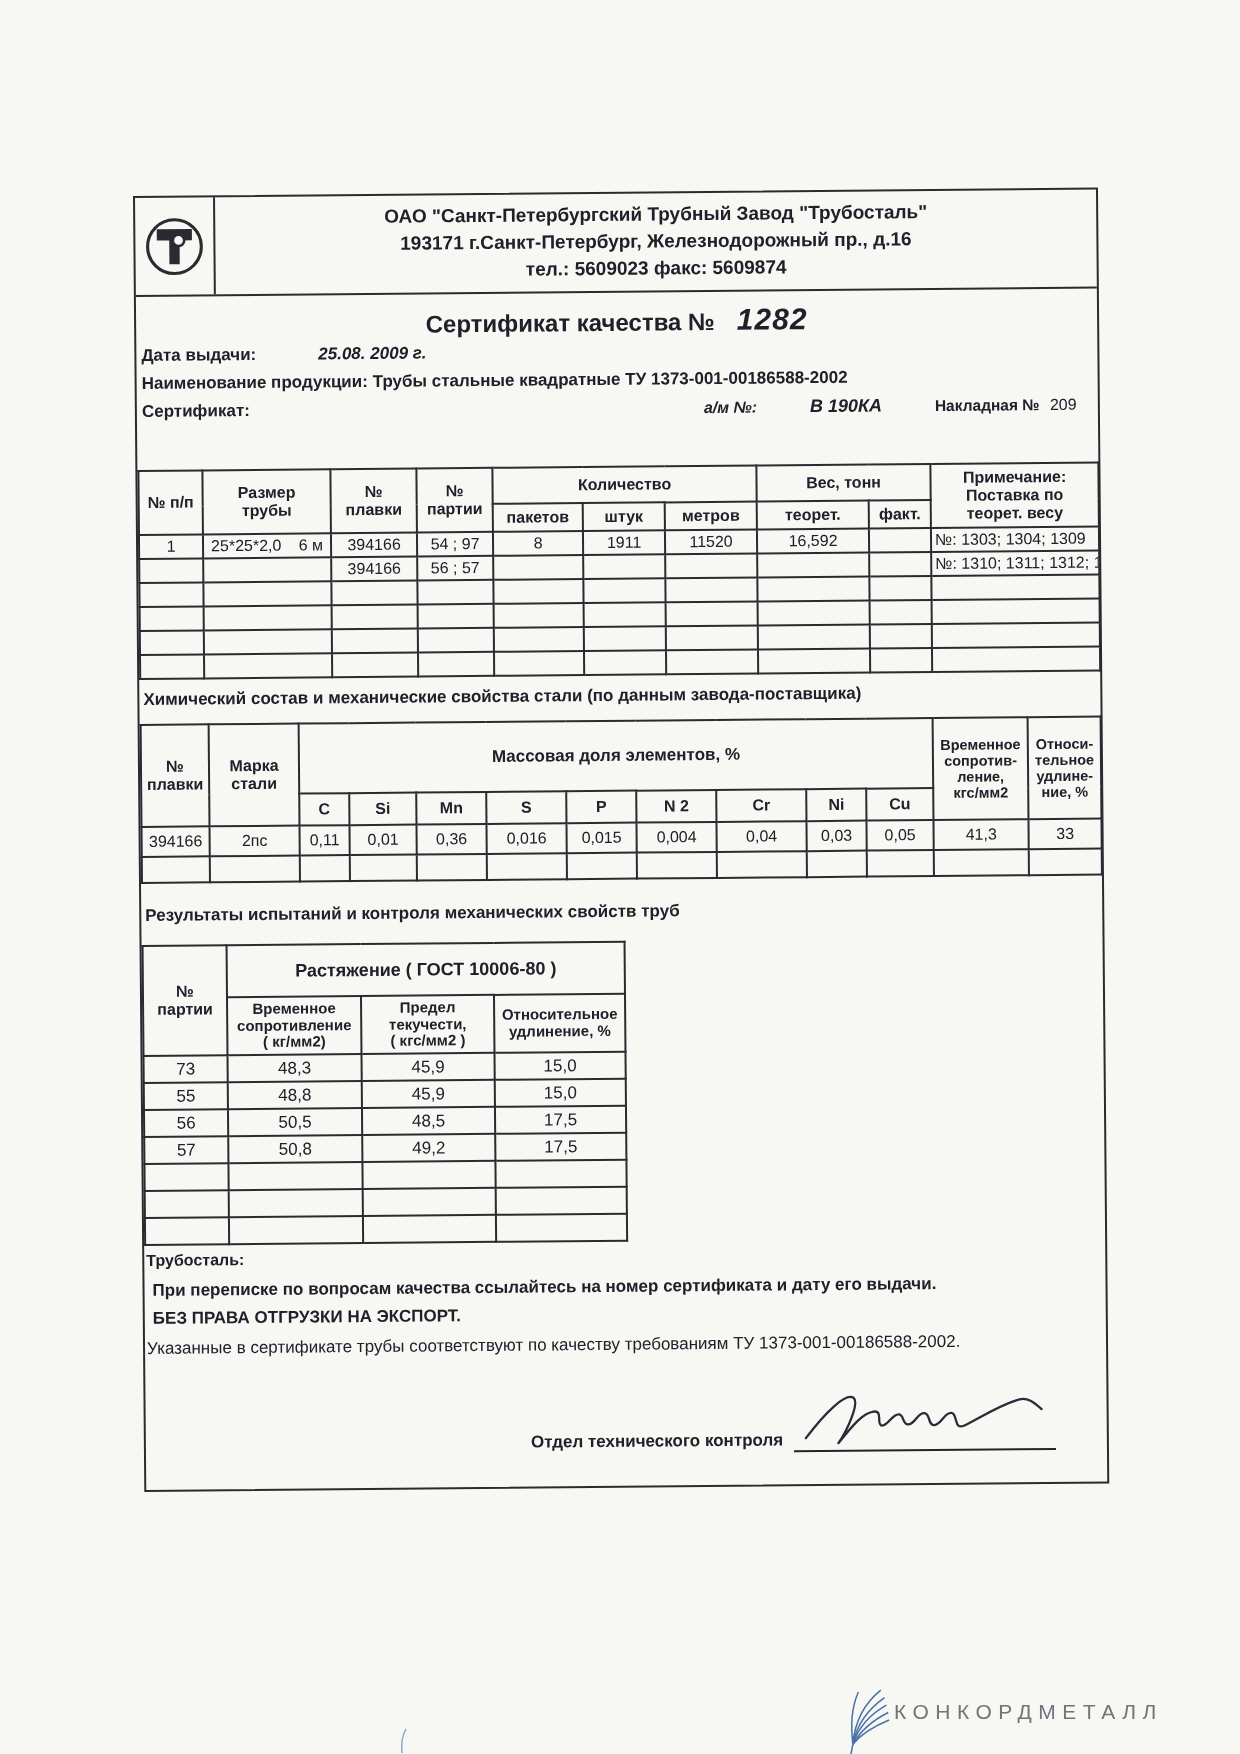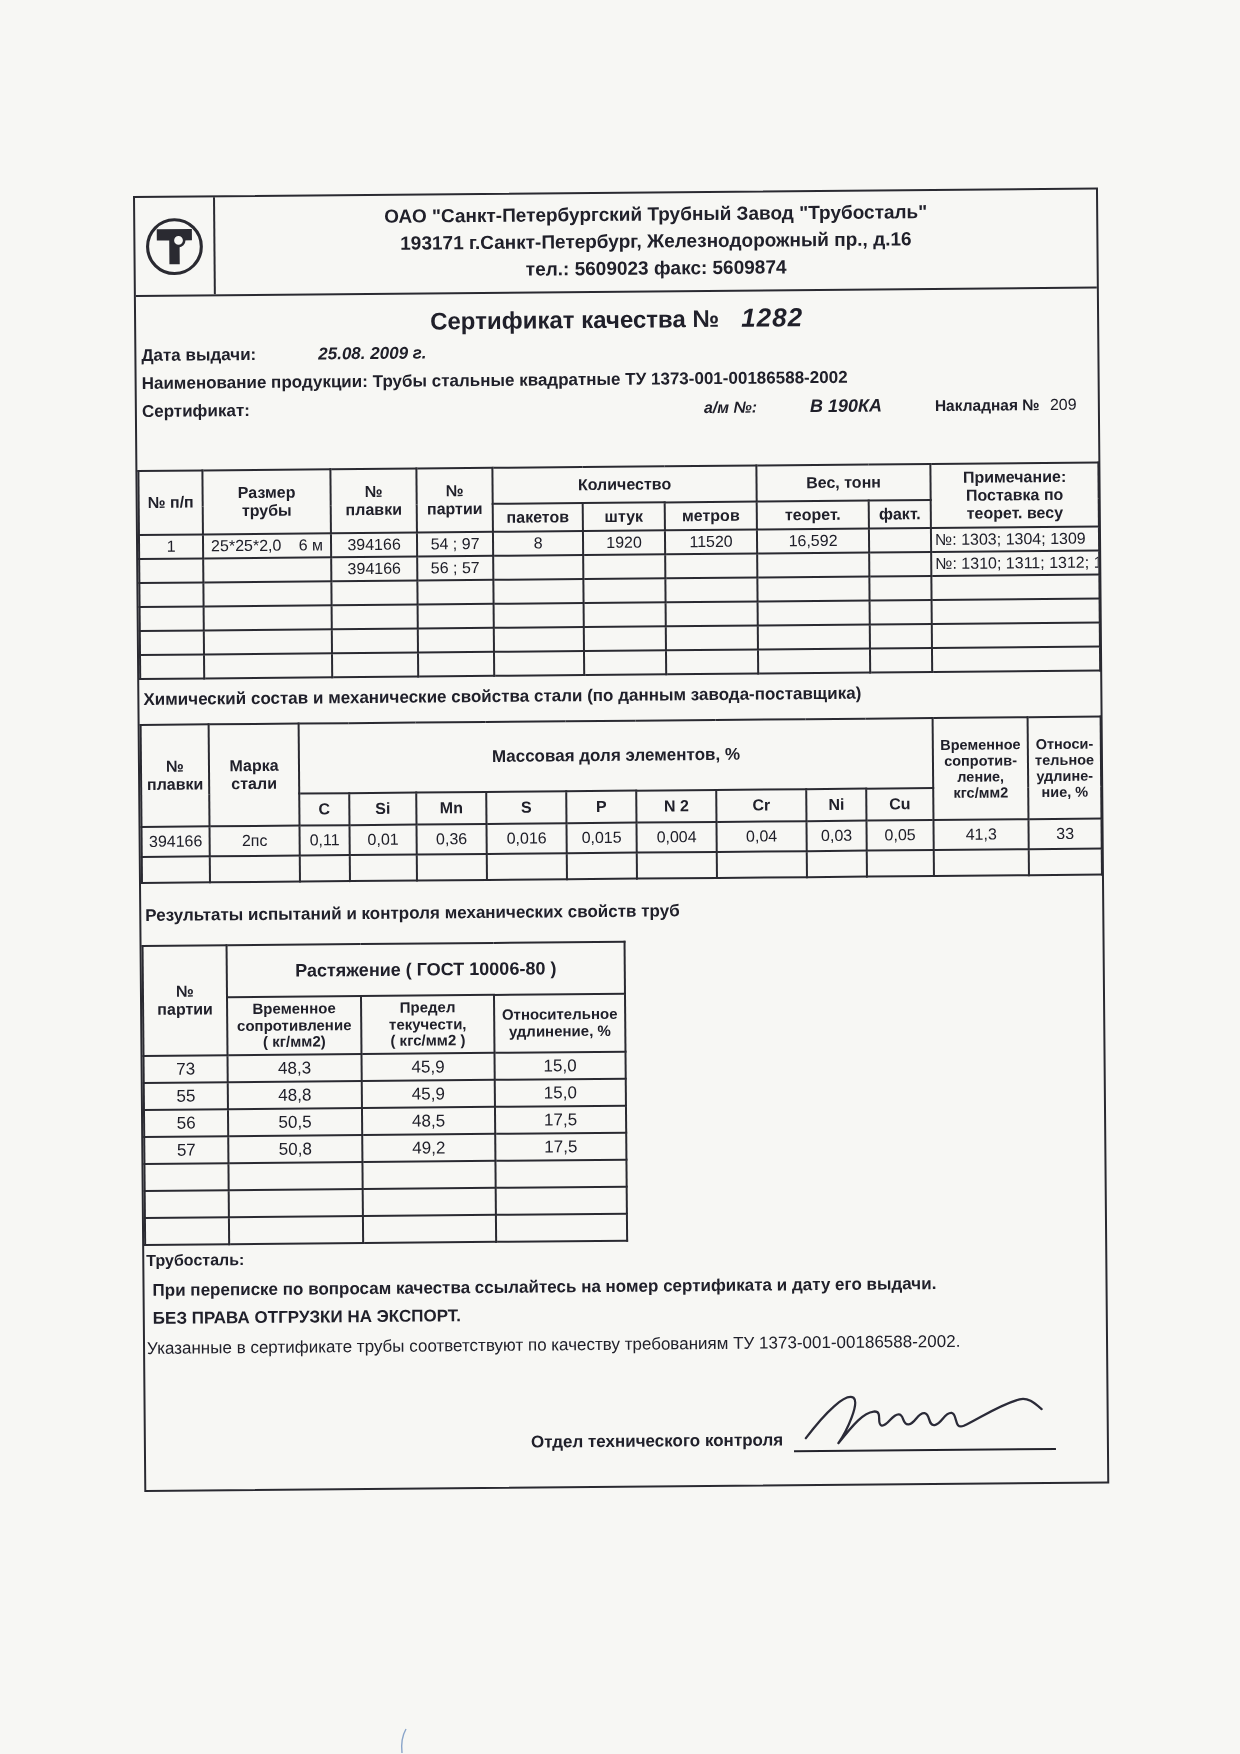--- a/index.html
+++ b/index.html
@@ -13,21 +13,21 @@
     border:2.5px solid #2a2a31; box-sizing:border-box;
     transform:rotate(-0.5deg); transform-origin:0 0;
   }
   
   .hdr { position:absolute; top:0; left:0; right:0; height:97px; border-bottom:2.5px solid #2a2a31; display:flex; }
   .logo-cell { width:78px; border-right:2.5px solid #2a2a31; display:flex; align-items:center; justify-content:center; }
   .hdr-text { flex:1; text-align:center; font-weight:bold; font-size:19px; line-height:27px; padding-top:7px; }
   
   .meta { position:absolute; top:100px; left:0; right:0; height:172px; }
   .title-line { position:absolute; top:10px; width:100%; text-align:center; font-weight:bold; font-size:24px; }
-  .cert-no { font-style:italic; font-size:26px; margin-left:22px; letter-spacing:1px; }
+  .cert-no { font-style:italic; font-size:30px; margin-left:22px; letter-spacing:1px; }
   .date-line { position:absolute; top:48px; left:5px; font-weight:bold; font-size:17px; }
   .date-val { font-style:italic; margin-left:62px; }
   .product-line { position:absolute; top:76px; left:5px; font-weight:bold; font-size:17px; }
   .recipient-line { position:absolute; top:104px; left:5px; right:0; font-weight:bold; font-size:17px; }
   .car-label { position:absolute; left:562px; top:2px; font-style:italic; font-size:16px; }
   .car-val { position:absolute; left:668px; top:0; font-style:italic; font-size:18px; }
   .waybill-label { position:absolute; left:793px; top:2px; font-size:15.5px; }
   .waybill-val { position:absolute; left:908px; top:2px; font-weight:normal; font-size:16px; }
   
   table.t { position:absolute; border-collapse:collapse; table-layout:fixed; border:2.5px solid #2a2a31; }
@@ -160,21 +160,21 @@
           <td>1</td>
           <td>
               <div class="size-flex">
                 <span>25*25*2,0</span>
                 <span>6 м</span>
               </div>
             </td>
           <td>394166</td>
           <td>54 ; 97</td>
           <td>8</td>
-          <td>1920</td>
+          <td>1911</td>
           <td>11520</td>
           <td>16,592</td>
           <td></td>
           <td class="note-cell">№: 1303; 1304; 1309</td>
         </tr>
         <tr>
           <td></td>
             <td></td>
           <td>394166</td>
           <td>56 ; 57</td>
@@ -393,17 +393,31 @@
       <div class="note-l3">Указанные в сертификате трубы соответствуют по  качеству требованиям ТУ 1373-001-00186588-2002.</div>
     </div>
 
     <div class="sig-label">Отдел технического контроля</div>
     <div class="sig-line"></div>
     <svg class="sig-scrawl" width="250" height="72" viewBox="0 0 250 72">
       <path d="M8 54 C 28 28, 48 9, 56 14 C 62 19, 50 46, 40 60 C 56 40, 66 29, 76 28 C 86 27, 78 41, 84 42 C 90 43, 94 31, 101 31 C 107 31, 104 42, 111 41 C 118 40, 120 29, 127 30 C 133 31, 130 43, 137 42 C 144 41, 147 29, 154 30 C 160 31, 156 47, 166 43 C 180 37, 200 23, 222 17 C 230 15, 236 20, 244 27" fill="none" stroke="#2b2b38" stroke-width="2.3" stroke-linecap="round"></path>
     </svg>
   </div>
 
+  <div class="brand">
+    <svg class="brand-icon" width="56" height="68" viewBox="0 0 60 72">
+      <g fill="none" stroke="#4a6fa8" stroke-width="1.6">
+        <path d="M18 62 C 20 40, 28 20, 48 4"></path>
+        <path d="M18 62 C 22 42, 32 26, 52 12"></path>
+        <path d="M18 62 C 24 44, 36 30, 54 20"></path>
+        <path d="M18 62 C 26 48, 40 36, 56 28"></path>
+        <path d="M18 62 C 28 50, 42 42, 57 36"></path>
+        <path d="M18 62 C 16 42, 16 24, 24 6"></path>
+        <path d="M18 62 L 15 78"></path>
+      </g>
+    </svg>
+    <div class="brand-text">КОНКОРДМЕТАЛЛ</div>
+  </div>
 
   <svg class="stray-mark" width="14" height="26" viewBox="0 0 14 26">
     <path d="M10 1 C 6 8, 5 16, 6 25" fill="none" stroke="#5b82b8" stroke-width="1.4" opacity="0.7"></path>
   </svg>
 </div>
 
 </body></html>

